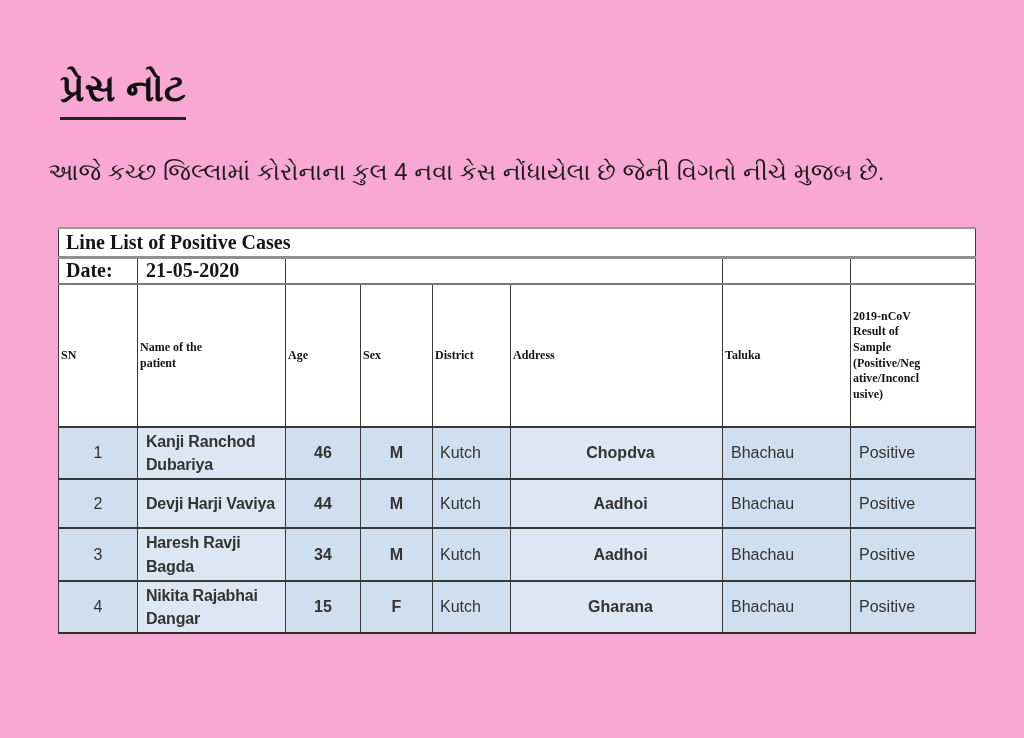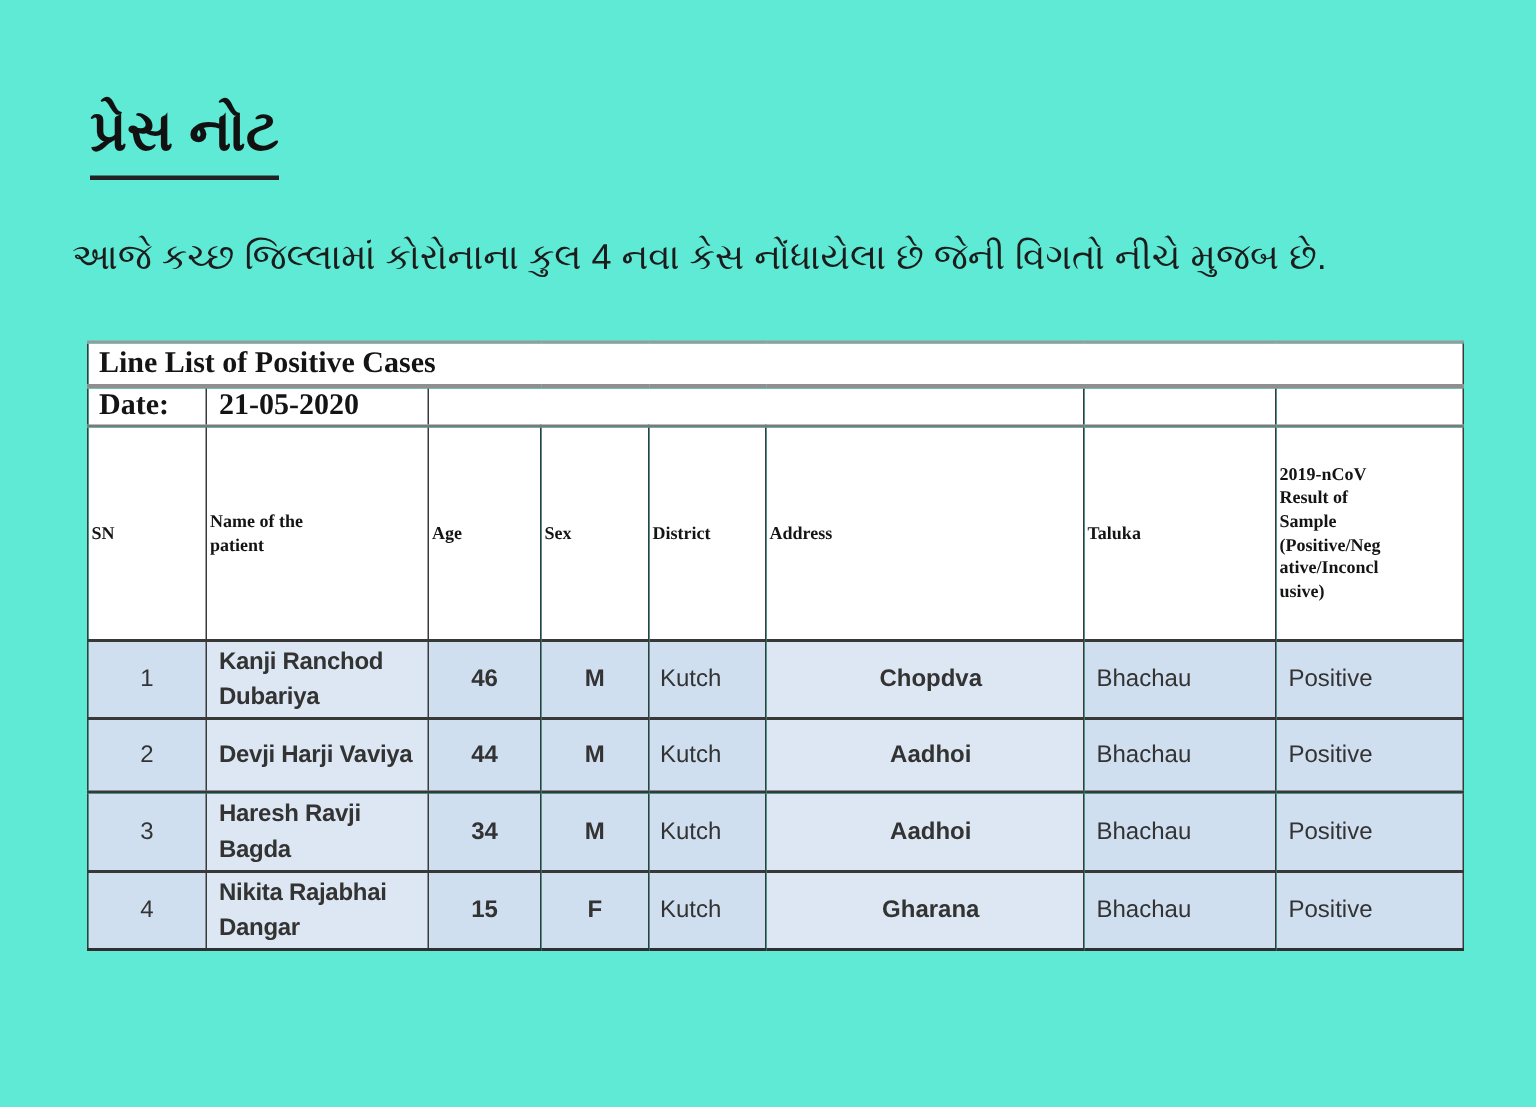--- a/index.html
+++ b/index.html
@@ -5,21 +5,21 @@
   * { margin: 0; padding: 0; box-sizing: border-box; }
   html, body {
     width: 1024px; height: 738px;
     background: #ffffff;
     font-family: "Liberation Sans", "DejaVu Sans", sans-serif;
     overflow: hidden;
   }
   .page {
     position: relative;
     width: 1024px; height: 738px;
-    background: #5eead4;
+    background: #f9a8d4;
   }
 
   
   .doc-title {
     position: absolute;
     left: 60px; top: 64px;
     font-size: 38px;
     font-weight: bold;
     color: #111111;
     display: inline-block;

